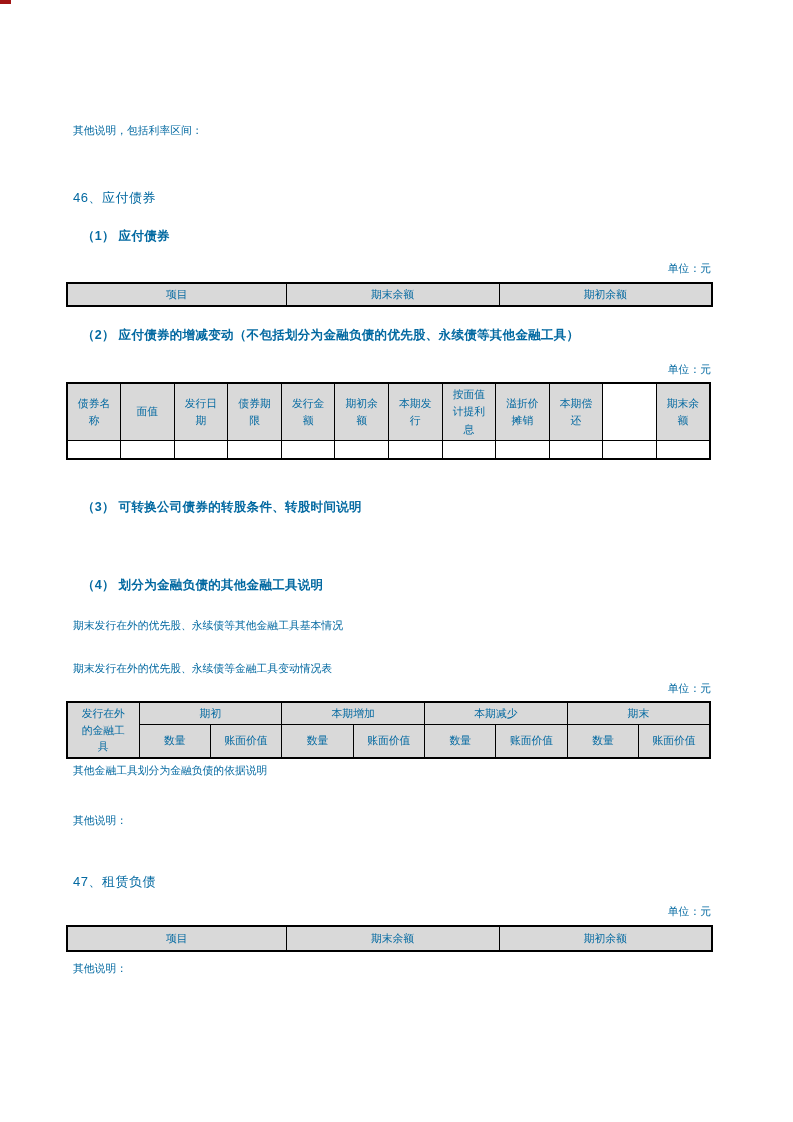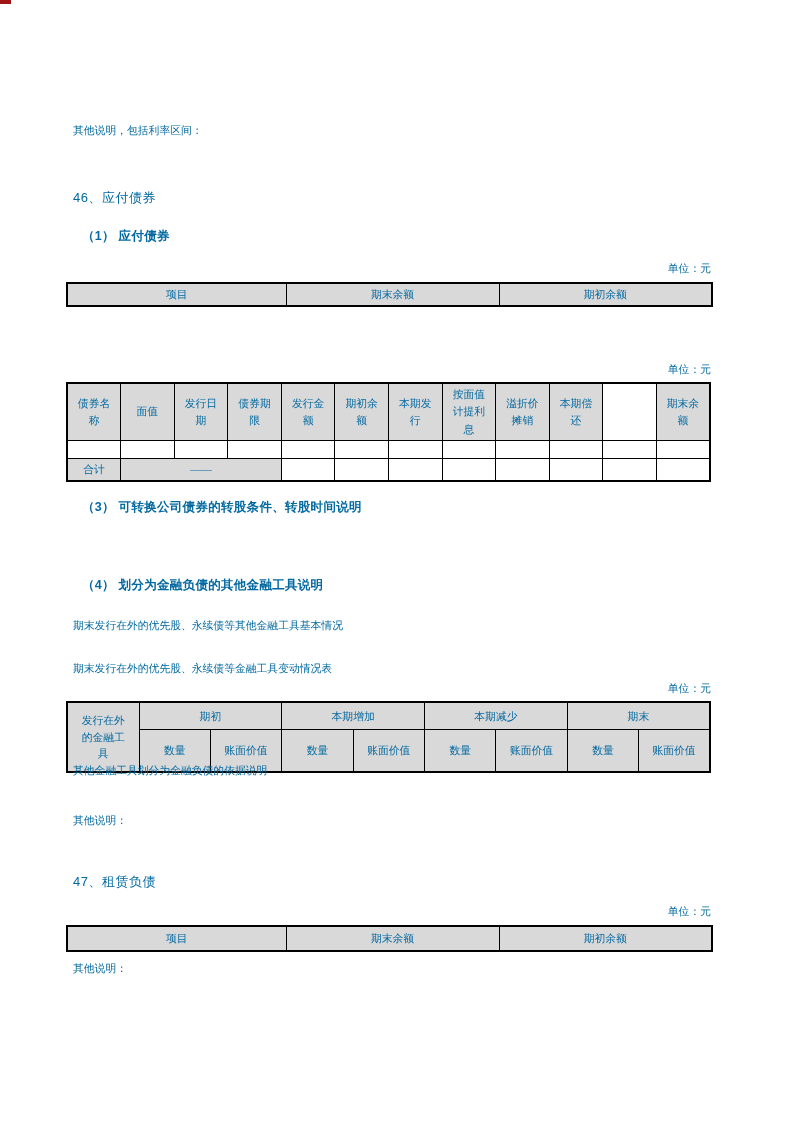--- a/index.html
+++ b/index.html
@@ -34,21 +34,21 @@
   table.doc-table th.white-cell { background:#ffffff; }
   table.doc-table td { background:#ffffff; }
   table.doc-table td.gray-cell { background:#d9d9d9; }
   .simple-head th { height:17px; }
   #table-47 th { height:19px; }
   #table-46-2 th { padding:2px 7px; }
   #table-46-2 .blank-row td { height:13px; }
   #table-46-2 .total-row td, #table-46-2 .total-row .gray-cell { height:15px; }
   #table-46-4 .group-row th { height:15px; padding:1px 22px; }
   #table-46-4 .sub-row th { height:26px; }
-  #table-46-4 th.first-col { padding:9px 12px; line-height:1.55; }
+  #table-46-4 th.first-col { padding:2px 12px; line-height:1.55; }
 </style>
 </head>
 <body>
 
 <div class="page">
 
   <div class="corner-mark"></div>
 
   <div class="body-text" style="left:73px; top:123px;">其他说明，包括利率区间：</div>
 
@@ -66,20 +66,21 @@
       </colgroup>
     <tbody>
         <tr>
       <th>项目</th>
       <th>期末余额</th>
       <th>期初余额</th>
     </tr>
   </tbody>
     </table>
 
+  <div class="subheading" style="left:82px; top:327px;">（2） 应付债券的增减变动（不包括划分为金融负债的优先股、永续债等其他金融工具）</div>
 
   <div class="unit-label" style="top:363px;">单位：元</div>
 
   <table class="doc-table" id="table-46-2" style="top:382px;">
     <tbody>
         <tr>
       <th>债券名称</th>
       <th>面值</th>
       <th>发行日期</th>
       <th>债券期限</th>
@@ -90,32 +91,20 @@
       <th>溢折价摊销</th>
       <th>本期偿还</th>
       <th class="white-cell"></th>
       <th>期末余额</th>
     </tr>
     <tr class="blank-row">
       <td></td>
           <td></td>
       <td></td>
           <td></td>
-      <td></td>
-          <td></td>
-      <td></td>
-          <td></td>
-      <td></td>
-          <td></td>
-      <td></td>
-          <td></td>
-    </tr>
-    <tr class="total-row">
-      <td class="gray-cell">合计</td>
-      <td class="gray-cell" colspan="3">——</td>
       <td></td>
           <td></td>
       <td></td>
           <td></td>
       <td></td>
           <td></td>
       <td></td>
           <td></td>
     </tr>
   </tbody>

